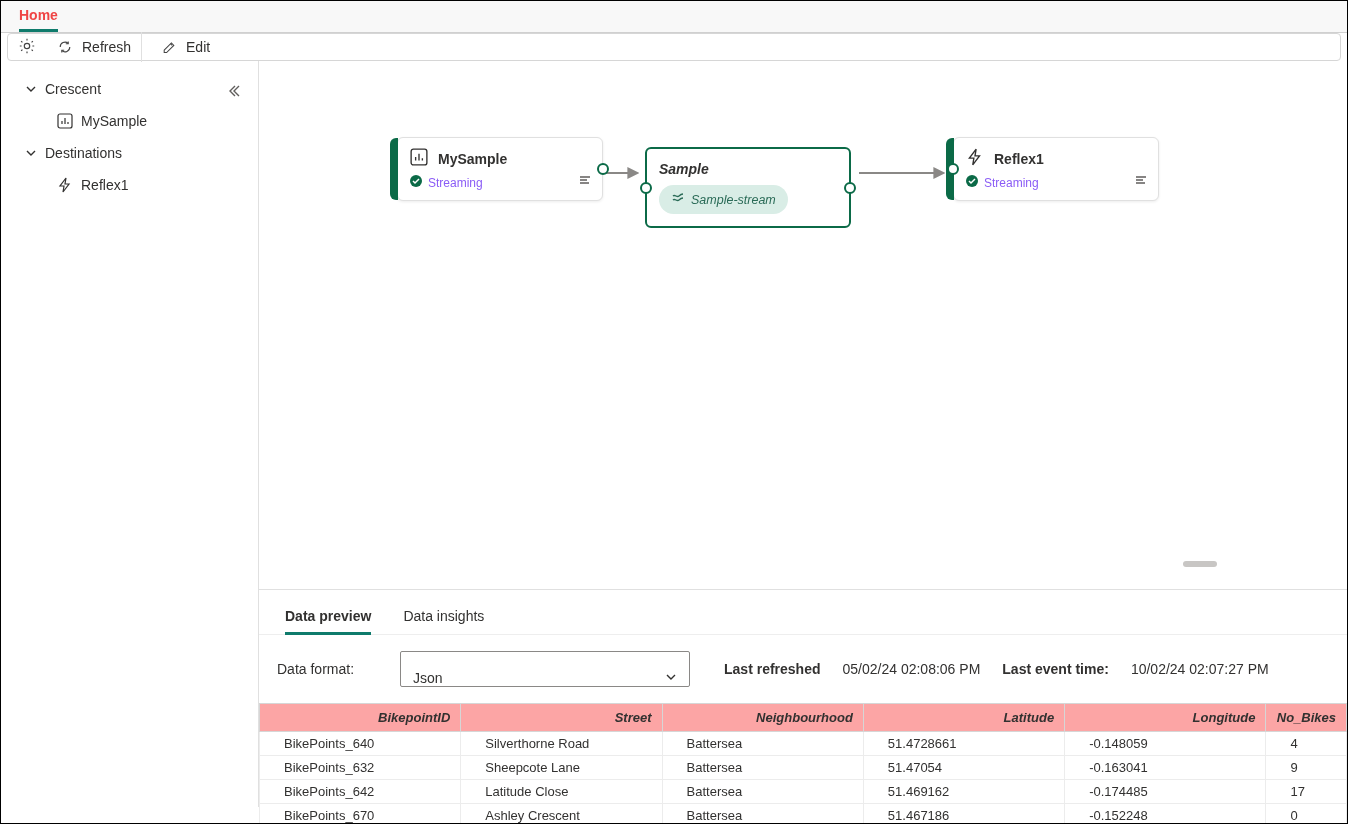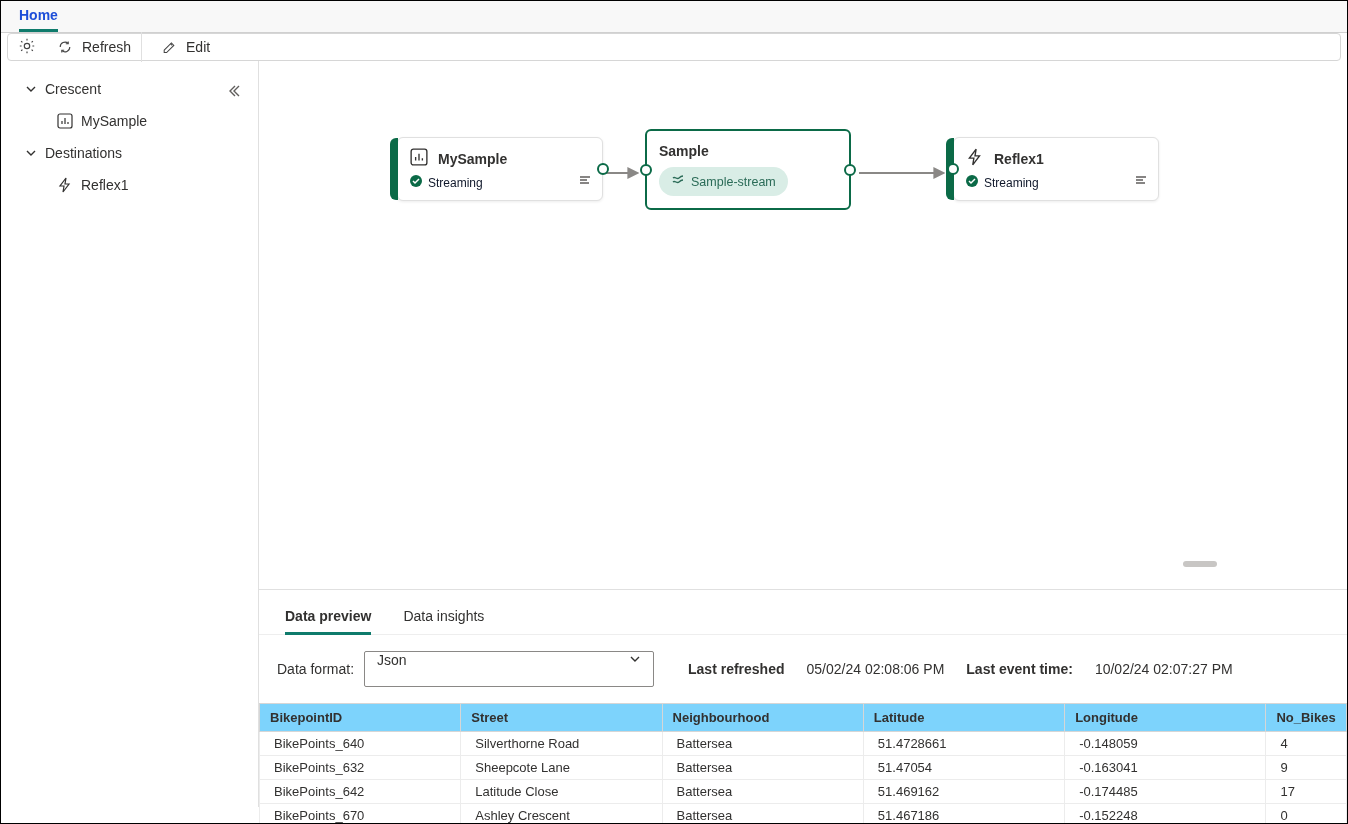--- a/index.html
+++ b/index.html
@@ -21,21 +21,21 @@
     border-bottom: 1px solid #d0d0d0;
     background: #f8f8f8;
     display: flex;
     align-items: flex-end;
     padding-left: 18px;
   }
   .top-tab {
     font-weight: 600;
     padding: 6px 0 6px 0;
     border-bottom: 3px solid #0f7b6c;
-    color: #1d4ed8;
+    color: #ef4444;
   }
 
   
   .toolbar {
     height: 28px;
     border: 1px solid #d6d6d6;
     border-radius: 4px;
     margin: 0 6px 0 6px;
     display: flex;
     align-items: center;
@@ -127,21 +127,21 @@
   }
   .node-header {
     display:flex; align-items:center; gap:10px;
     padding:10px 12px 4px 12px;
     font-weight:600;
   }
   .node-status {
     display:flex; align-items:center; gap:6px;
     padding: 2px 12px 10px 12px;
     font-size:12px;
-    color:#0f172a;
+    color:#8b5cf6;
   }
   .node-menu {
     position:absolute; right:10px; bottom:10px; color:#605e5c;
   }
 
   .node.selected {
     border:2px solid #0b6a47;
     box-shadow:none;
   }
   .node.selected .node-header { padding-top:12px; }
@@ -214,48 +214,50 @@
     align-items:center;
     gap:10px;
     padding: 16px 18px;
   }
   .select {
     width: 290px;
     height: 36px;
     border:1px solid #8a8886;
     border-radius:2px;
     display:flex;
-    align-items:flex-start;
+    align-items:flex-end;
     justify-content:space-between;
     padding:0 12px;
     cursor:pointer;
+    margin-left:36px;
   }
   .meta {
     display:flex;
     gap:22px;
     align-items:center;
     margin-left:24px;
   }
   .meta-label { font-weight:700; }
   .table {
     border-top:1px solid #d0d0d0;
     width:100%;
     border-collapse:collapse;
     table-layout:fixed;
   }
   .table th {
-    background:#7dd3fc;
-    text-align:left;
+    background:#fca5a5;
+    text-align:right;
     font-weight:600;
     padding:6px 10px;
     border:1px solid #d6d6d6;
     font-size:13px;
+    font-style:italic;
   }
   .table td {
-    padding:4px 14px;
+    padding:4px 24px;
     border:1px solid #ececec;
     font-size:13px;
   }
   col.c1{width:200px;} col.c2{width:200px;} col.c3{width:200px;}
   col.c4{width:200px;} col.c5{width:200px;} col.c6{width:80px;}
 
   svg { overflow:visible; }
 </style>
 </head>
 <body>
@@ -370,21 +372,21 @@
           <span>Streaming</span>
         </div>
         <span class="node-menu">
           <svg width="14" height="14" viewBox="0 0 14 14" stroke="#605e5c" stroke-width="1.3">
               <path d="M2 4h10M2 7h7M2 10h9"></path>
             </svg>
         </span>
         <span class="port out"></span>
       </div>
 
-      <div class="node selected" style="left:386px; top:68px;">
+      <div class="node selected" style="left:386px; top:86px;font-style:italic;">
         <div class="node-header">
           <span>Sample</span>
         </div>
         <div class="stream-pill">
           <span>
             <svg width="14" height="14" viewBox="0 0 14 14" fill="none" stroke="#2a6b57" stroke-width="1.3">
               <path d="M2 5c2-2 4 2 6 0s4-2 4-2M2 9c2-2 4 2 6 0s4-2 4-2"></path>
             </svg>
           </span>
           <span>Sample-stream</span>

